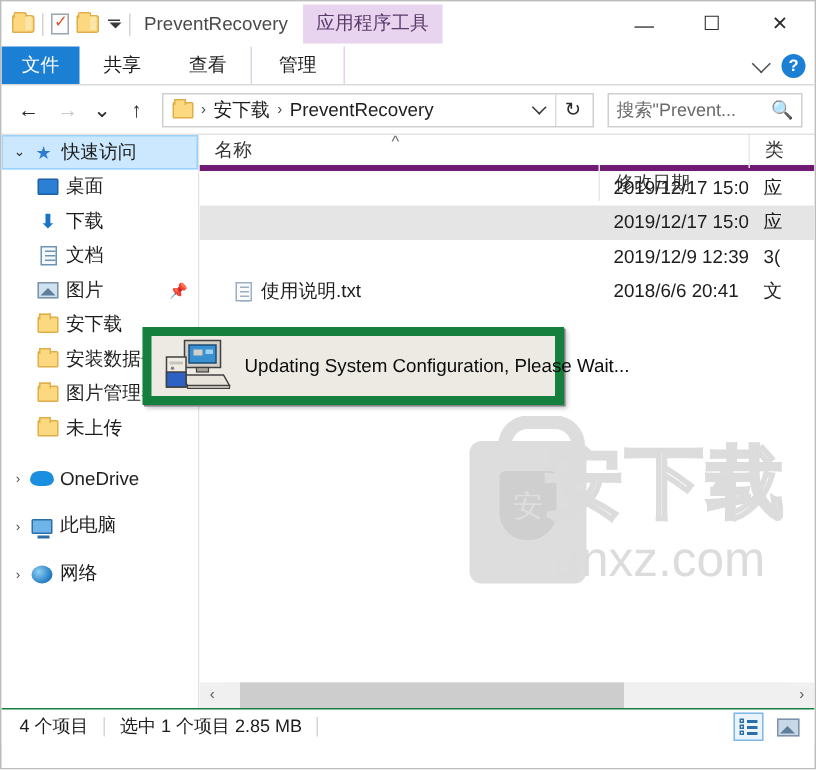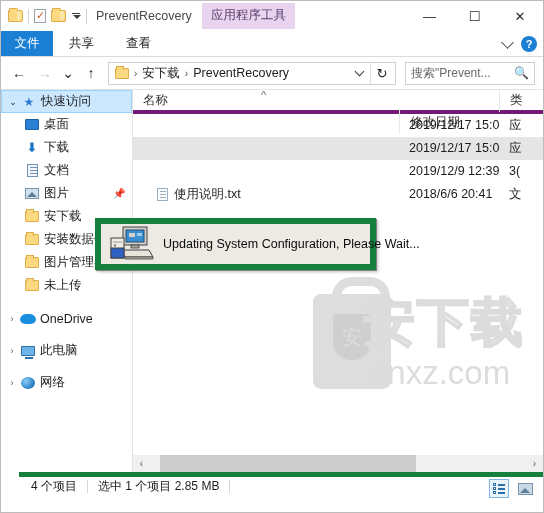--- a/index.html
+++ b/index.html
@@ -300,22 +300,22 @@
   }
   .hs-arrow {
     width:17px;height:17px;display:flex;align-items:center;justify-content:center;
     color:#5a5a5a;font-size:10px;
   }
   .hs-track { flex:1; height:17px; background:#f0f0f0; position:relative; }
   .hs-thumb { position:absolute; left:10px; top:0; width:256px; height:17px; background:#cdcdcd; }
 
   
   .statusbar {
-    height:24px; background:#ffffff; border-top:5px solid #15803d;
-    display:flex; align-items:center; padding-left:12px; position:relative;margin-left:18px;
+    height:24px; background:#ffffff; border-top:1px solid #15803d;
+    display:flex; align-items:center; padding-left:12px; position:relative;
   }
   .st-txt { font-size:12px; color:#1d1d1d; white-space:nowrap; }
   .st-sep { width:1px;height:13px;background:#d6d6d6;margin:0 10px; }
   .viewbtns { position:absolute; right:8px; top:2px; display:flex; gap:6px; }
   .vb {
     width:20px;height:19px;display:flex;align-items:center;justify-content:center;
   }
   .vb.active { border:1px solid #7fb8e6; background:#eaf4fc; }
   .vb-details {
     width:13px;height:11px;display:flex;flex-direction:column;justify-content:space-between;
@@ -354,20 +354,21 @@
       <div class="wc">—</div>
       <div class="wc">☐</div>
       <div class="wc">✕</div>
     </div>
   </div>
 
   <div class="ribbonrow">
     <div class="tab-file">文件</div>
     <div class="tab">共享</div>
     <div class="tab">查看</div>
+    <div class="tab tab-ctx">管理</div>
     <div class="ribbon-right">
       <div class="chev-down"></div>
       <div class="help-ico">?</div>
     </div>
   </div>
 
   <div class="addrbar">
     <div class="navbtn">←</div>
     <div class="navbtn disabled">→</div>
     <div class="navbtn small">⌄</div>

